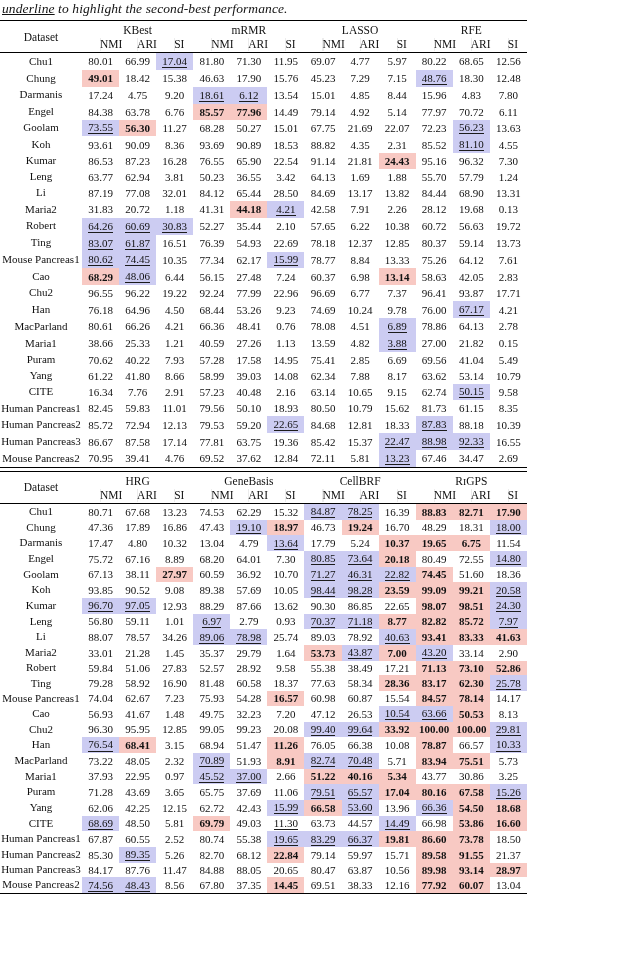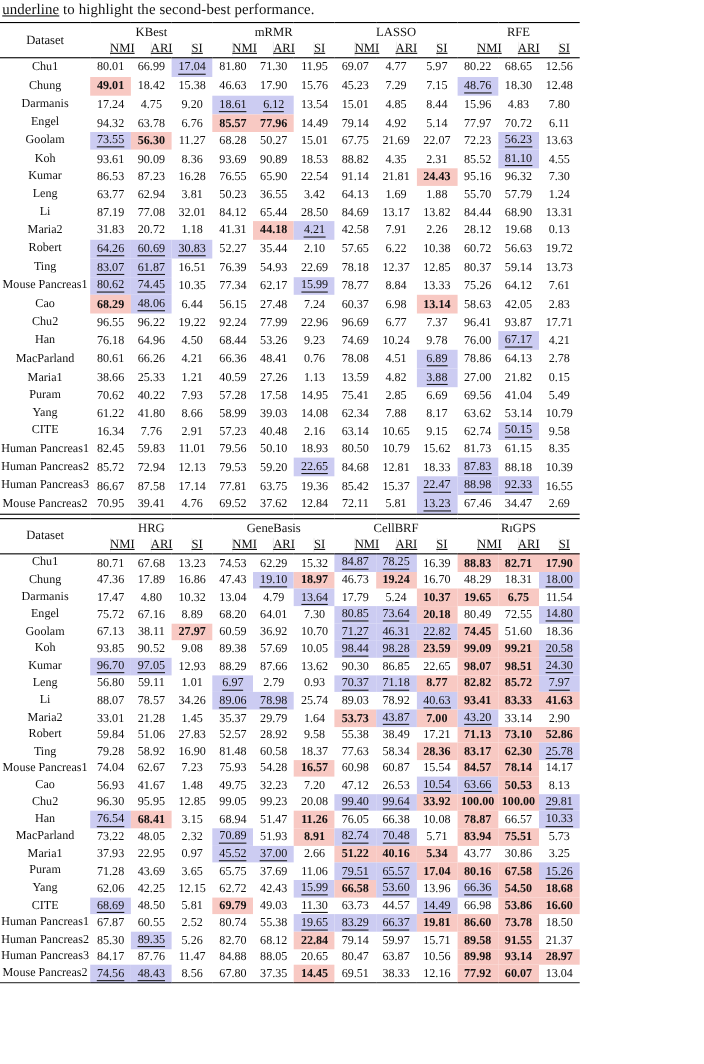--- a/index.html
+++ b/index.html
@@ -11,20 +11,21 @@
   html,body{margin:0;padding:0;background:#ffffff;}
   body{
     width:640px;
     font-family:"Liberation Serif","DejaVu Serif",serif;
     color:#111;
   }
   .caption{
     font-size:13.5px;
     padding:1px 2px 3px 2px;
     letter-spacing:.1px;
+    font-style:italic;
   }
   .caption .uword{text-decoration:underline;}
   table.results{
     width:527px;
     border-collapse:collapse;
     table-layout:fixed;
     font-size:11px;
     border-top:1.6px solid var(--rule);
     border-bottom:1.6px solid var(--rule);
   }
@@ -37,21 +38,20 @@
     padding:1px 0;
   }
   thead{border-bottom:1px solid var(--rule);}
   th.dataset-h{vertical-align:middle;font-size:11.5px;}
   th.method-h{padding-top:3px;}
   th.metric-h .shade{
     display:block;
     margin:0 18px;
     background:var(--header-shade);
     padding:0 0 1px 0;
-    text-decoration:underline;
   }
   tbody td{
     text-align:center;
     vertical-align:middle;
     padding:1.9px 0;
   }
   table.t2 tbody td{padding:1.3px 0;}
   td.ds{
     line-height:1.05;
     padding:1.5px 1px;
@@ -171,21 +171,21 @@
         <td class="num"><span class="v">13.54</span></td>
         <td class="num"><span class="v">15.01</span></td>
         <td class="num"><span class="v">4.85</span></td>
         <td class="num"><span class="v">8.44</span></td>
         <td class="num"><span class="v">15.96</span></td>
         <td class="num"><span class="v">4.83</span></td>
         <td class="num"><span class="v">7.80</span></td>
       </tr>
       <tr>
         <td class="ds">Engel</td>
-        <td class="num"><span class="v">94.32</span></td>
+        <td class="num"><span class="v">84.38</span></td>
         <td class="num"><span class="v">63.78</span></td>
         <td class="num"><span class="v">6.76</span></td>
         <td class="num best"><span class="v">85.57</span></td>
         <td class="num best"><span class="v">77.96</span></td>
         <td class="num"><span class="v">14.49</span></td>
         <td class="num"><span class="v">79.14</span></td>
         <td class="num"><span class="v">4.92</span></td>
         <td class="num"><span class="v">5.14</span></td>
         <td class="num"><span class="v">77.97</span></td>
         <td class="num"><span class="v">70.72</span></td>

